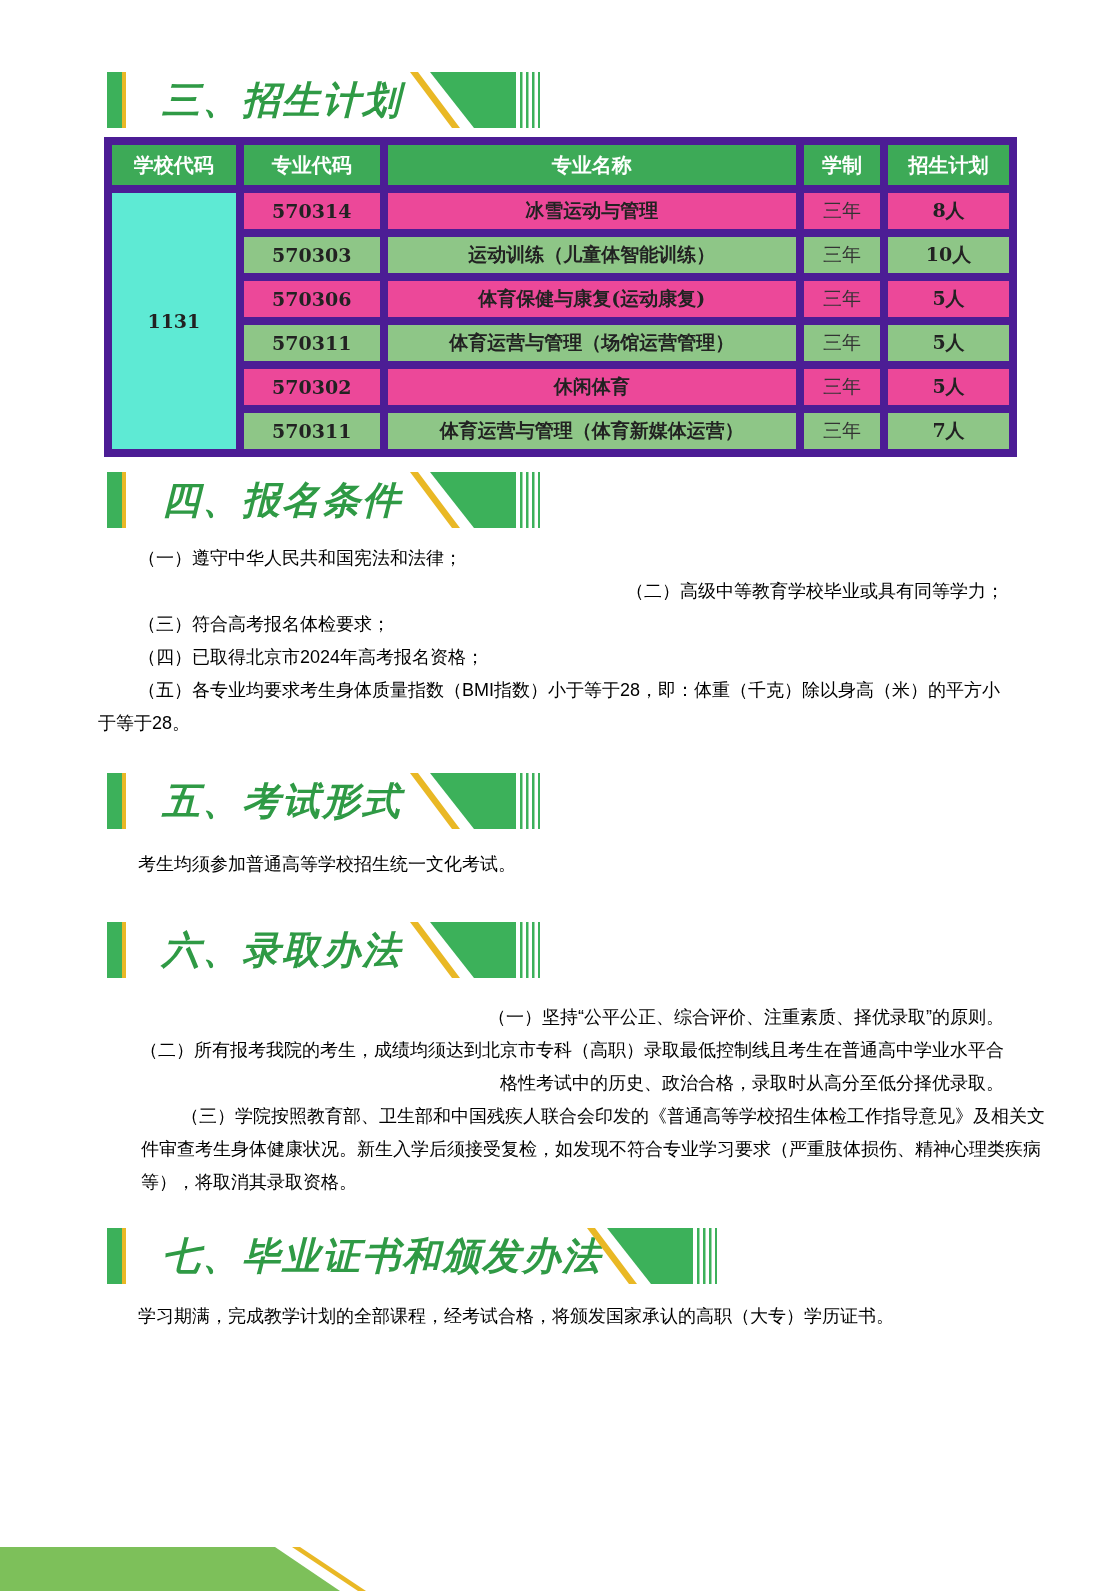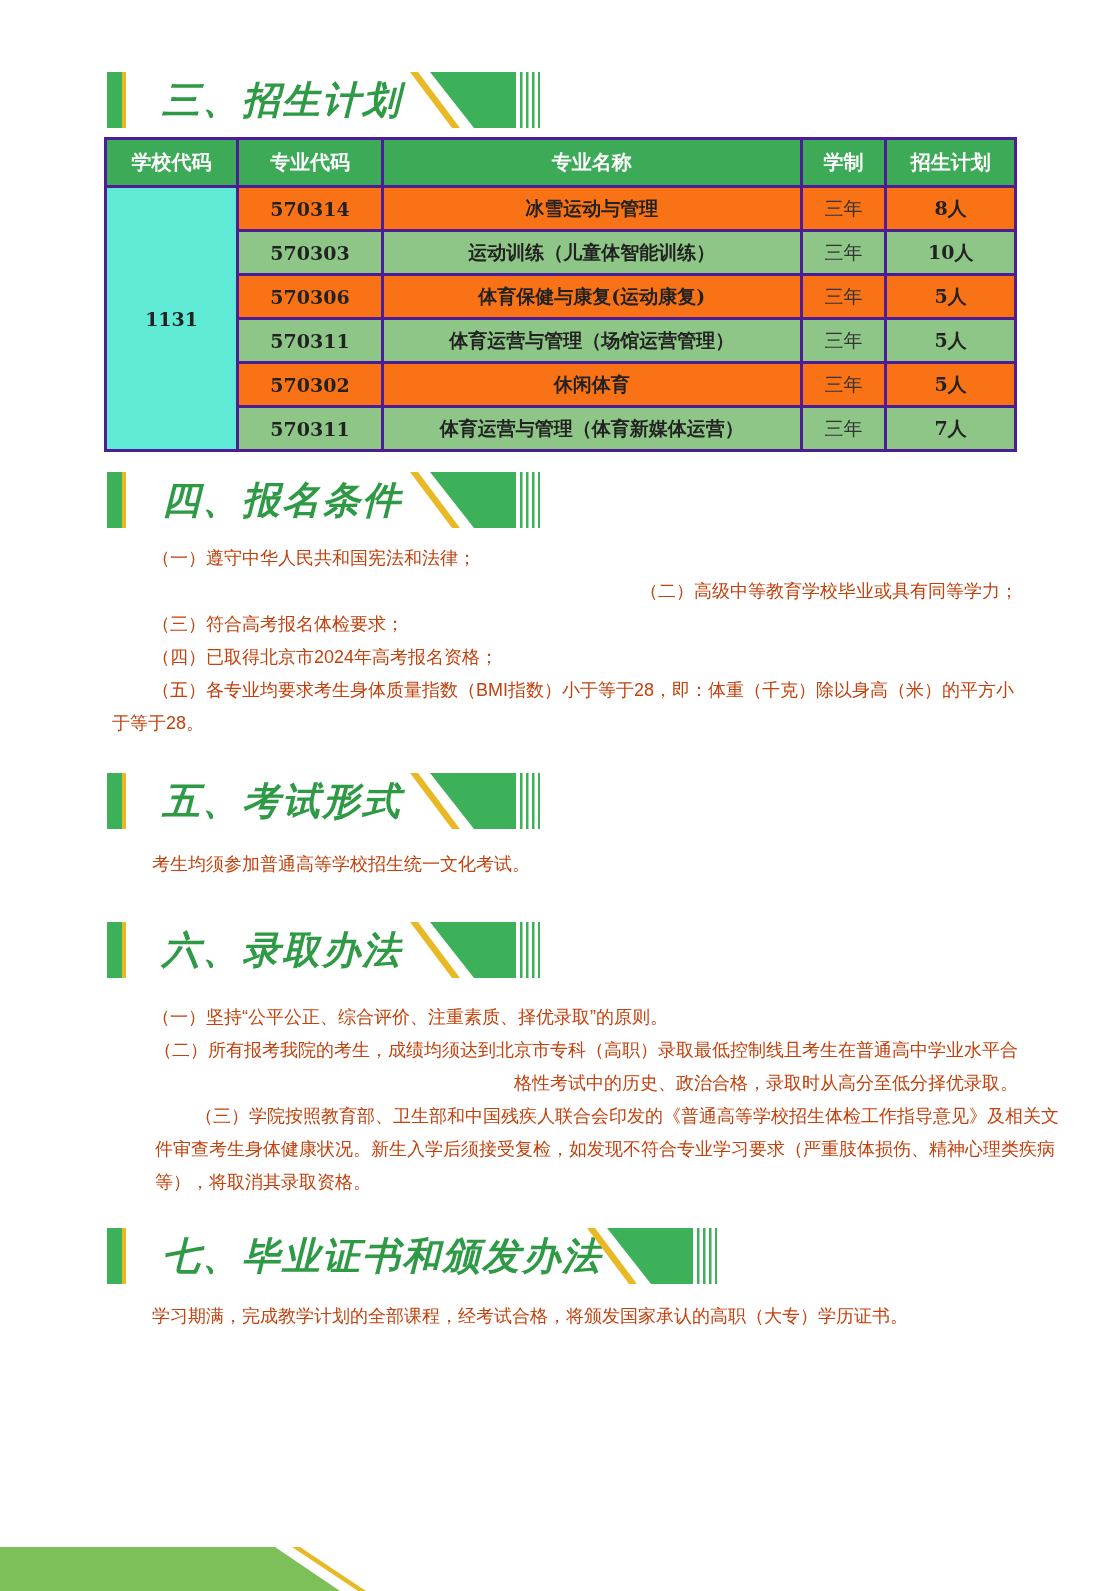--- a/index.html
+++ b/index.html
@@ -6,29 +6,29 @@
   html, body { width: 1118px; height: 1591px; background: #ffffff; overflow: hidden; }
   body { position: relative; font-family: "DejaVu Sans", "Liberation Sans", sans-serif; color: #333333; }
 
   .section-header { position: absolute; left: 107px; height: 56px; }
   .section-header .bar { position: absolute; left: 0; top: 0; width: 15px; height: 56px; background: #3cb15a; }
   .section-header .bar-stripe { position: absolute; left: 15px; top: 0; width: 4px; height: 56px; background: #e9b825; }
   .section-header .title { position: absolute; left: 55px; top: 4px; font-size: 38px; font-weight: bold; font-style: italic; color: #2f9a45; white-space: nowrap; letter-spacing: 2px; line-height: 48px; font-family: "DejaVu Sans", sans-serif; }
   .section-header .deco { position: absolute; top: 0; width: 130px; height: 56px; }
 
   .table { position: absolute; left: 104px; top: 137px; width: 913px; border-collapse: collapse; }
-  .table th, .table td { border: 3px solid #4c1d95; text-align: center; font-family: "DejaVu Serif", "Liberation Serif", serif; }
+  .table th, .table td { border: 8px solid #4c1d95; text-align: center; font-family: "DejaVu Serif", "Liberation Serif", serif; }
   .table th { background: #3daa57; color: #ffffff; font-size: 20px; font-weight: bold; height: 48px; }
   .table td { font-size: 19px; font-weight: bold; color: #222; height: 44px; }
   .table td.school { background: #5eead4; font-size: 19px; }
-  .table tr.light td.c { background: #f97316; }
+  .table tr.light td.c { background: #ec4899; }
   .table tr.dark td.c { background: #8ec687; }
   .table td.dur { font-weight: normal; color: #333; }
 
-  .para { position: absolute; left: 112px; width: 906px; font-size: 18px; line-height: 33px; color: #c2410c; text-indent: 40px; font-family: "Liberation Sans", "DejaVu Sans", sans-serif; }
+  .para { position: absolute; left: 98px; width: 906px; font-size: 18px; line-height: 33px; color: #000000; text-indent: 40px; font-family: "Liberation Sans", "DejaVu Sans", sans-serif; }
 
   .footer-green { position: absolute; left: 0; bottom: 0; width: 340px; height: 44px; background: #7dc05a; clip-path: polygon(0 0, 275px 0, 340px 44px, 0 44px); }
   .footer-yellow { position: absolute; left: 292px; bottom: 0; width: 80px; height: 44px; }
 </style>
 </head>
 <body>
 
 <div class="section-header" style="top:72px;">
   <div class="bar"></div>
   <div class="bar-stripe"></div>
@@ -137,21 +137,21 @@
   <svg class="deco" style="left:303px;" viewBox="0 0 130 56">
     <polygon points="0,0 8,0 50,56 42,56" fill="#e9b825"></polygon>
     <polygon points="20,0 106,0 106,56 64,56" fill="#3cb15a"></polygon>
     <rect x="110" y="0" width="2.5" height="56" fill="#3cb15a"></rect>
     <rect x="116" y="0" width="2.5" height="56" fill="#3cb15a"></rect>
     <rect x="122" y="0" width="2.5" height="56" fill="#3cb15a"></rect>
     <rect x="128" y="0" width="2" height="56" fill="#3cb15a"></rect>
   </svg>
 </div>
 
-<div class="para" style="top:1001px;">（一）坚持“公平公正、综合评价、注重素质、择优录取”的原则。</div>
+<div class="para" style="top:1001px;text-align:right;">（一）坚持“公平公正、综合评价、注重素质、择优录取”的原则。</div>
 <div class="para" style="top:1034px;text-align:right;">（二）所有报考我院的考生，成绩均须达到北京市专科（高职）录取最低控制线且考生在普通高中学业水平合格性考试中的历史、政治合格，录取时从高分至低分择优录取。</div>
 <div class="para" style="top:1100px;margin-left:43px;">（三）学院按照教育部、卫生部和中国残疾人联合会印发的《普通高等学校招生体检工作指导意见》及相关文件审查考生身体健康状况。新生入学后须接受复检，如发现不符合专业学习要求（严重肢体损伤、精神心理类疾病等），将取消其录取资格。</div>
 
 <div class="section-header" style="top:1228px;">
   <div class="bar"></div>
   <div class="bar-stripe"></div>
   <div class="title">七、毕业证书和颁发办法</div>
   <svg class="deco" style="left:480px;" viewBox="0 0 130 56">
     <polygon points="0,0 8,0 50,56 42,56" fill="#e9b825"></polygon>
     <polygon points="20,0 106,0 106,56 64,56" fill="#3cb15a"></polygon>

